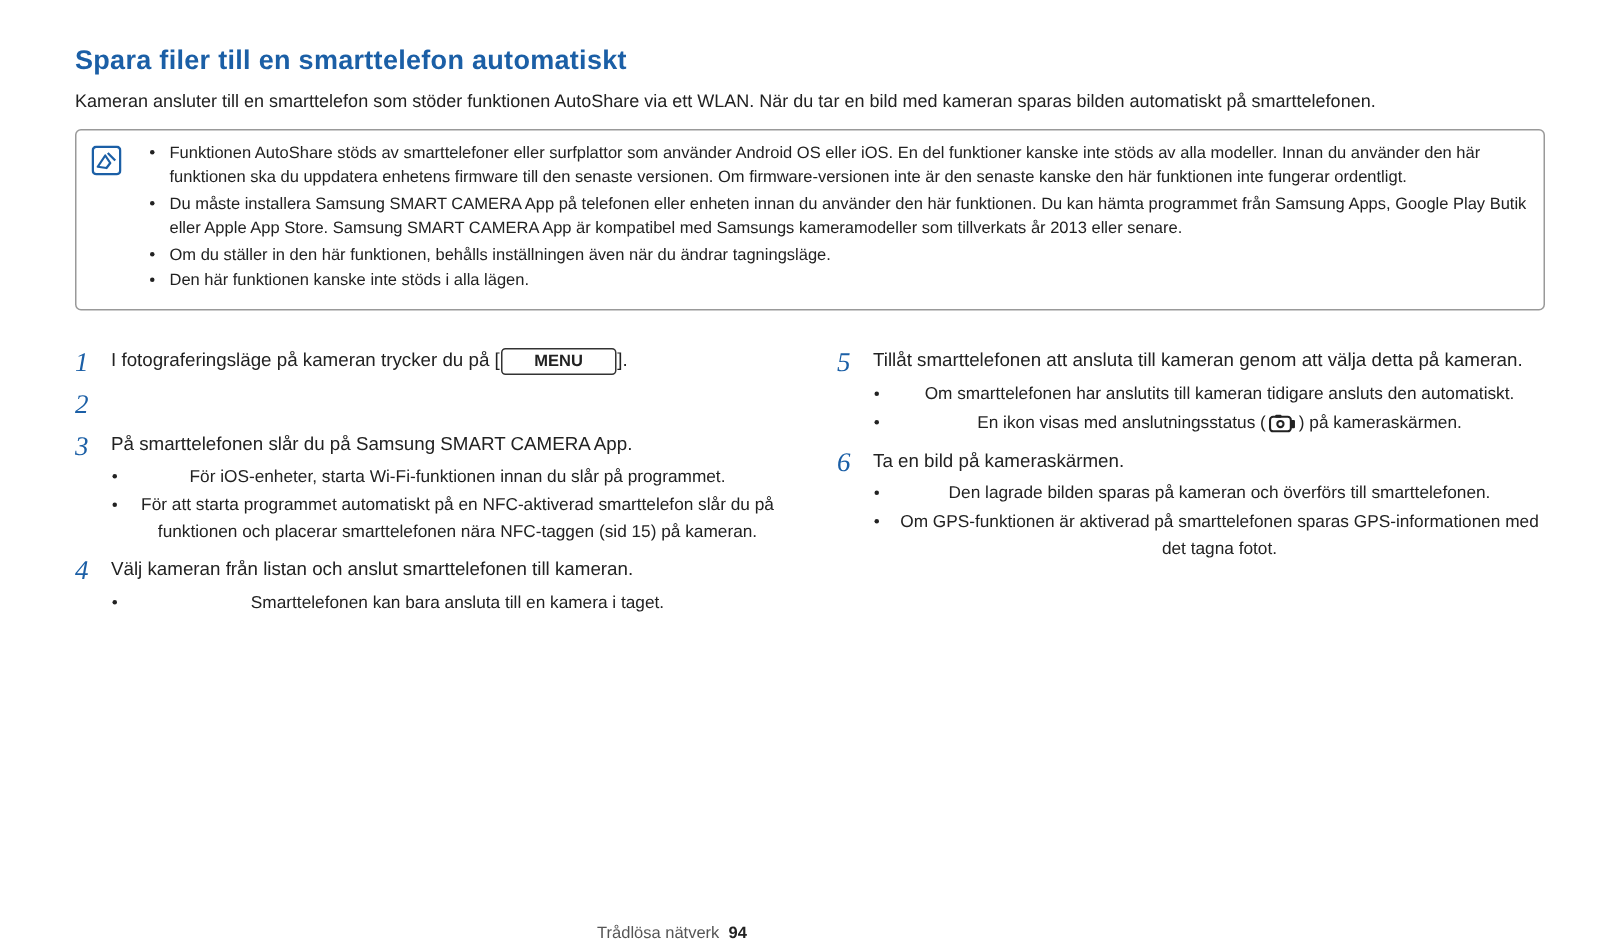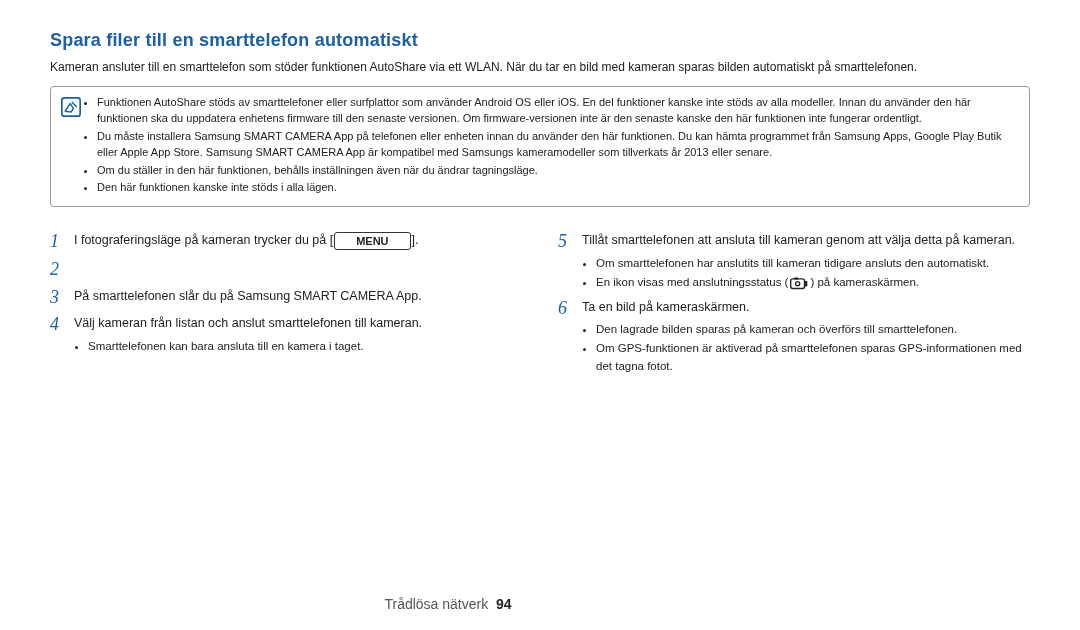--- a/index.html
+++ b/index.html
@@ -30,21 +30,21 @@
     margin: 0 0 10px 0;
     line-height: 1.4;
   }
   .note-box {
     border: 1px solid #999;
     border-radius: 4px;
     padding: 8px 10px 8px 10px;
     margin: 6px 0 18px 0;
     display: flex;
     align-items: flex-start;
-    gap: 2px;
+    gap: 18px;
     background: #fff;
   }
   .note-icon {
     flex: 0 0 auto;
     width: 20px;
     height: 20px;
     margin-top: 2px;
   }
   .note-icon svg { width:20px; height:20px; }
   .note-list {
@@ -93,34 +93,34 @@
     line-height: 16px;
     vertical-align: middle;
     background: #fff;
     margin: 0 1px;
   }
   .sub-list {
     margin: 2px 0 6px 24px;
     padding-left: 14px;
     font-size: 11.5px;
   }
-  .sub-list li { margin-bottom: 2px; }
+  .sub-list li { margin-bottom: 2px; text-align: center; }
   .bold { font-weight: 700; }
   .status-icon {
     display: inline-flex;
     vertical-align: middle;
     margin: 0 2px;
   }
   .footer {
     position: absolute;
-    bottom: 18px;
+    bottom: 2px;
     left: 0;
     width: 896px;
     text-align: center;
-    font-size: 14px;
+    font-size: 11px;
     color: #555;
   }
   .footer .pg { font-weight: 700; color:#222; }
 </style>
 </head>
 <body>
 
 <div class="page">
 
   <h1 class="title">Spara filer till en smarttelefon automatiskt</h1>
@@ -155,20 +155,24 @@
       </div>
 
       <div class="step">
         <div class="step-num">2</div>
       </div>
 
       <div class="step">
         <div class="step-num">3</div>
         <div class="step-text">På smarttelefonen slår du på Samsung SMART CAMERA App.</div>
       </div>
+      <ul class="sub-list">
+        <li>För iOS-enheter, starta Wi-Fi-funktionen innan du slår på programmet.</li>
+        <li>För att starta programmet automatiskt på en NFC-aktiverad smarttelefon slår du på funktionen och placerar smarttelefonen nära NFC-taggen (sid 15) på kameran.</li>
+      </ul>
 
       <div class="step">
         <div class="step-num">4</div>
         <div class="step-text">Välj kameran från listan och anslut smarttelefonen till kameran.</div>
       </div>
       <ul class="sub-list">
         <li>Smarttelefonen kan bara ansluta till en kamera i taget.</li>
       </ul>
 
     </div>

